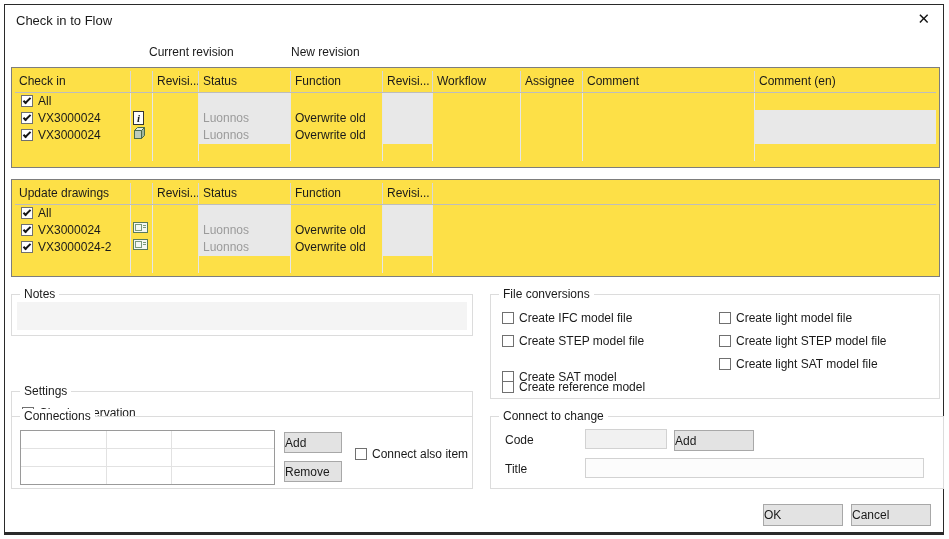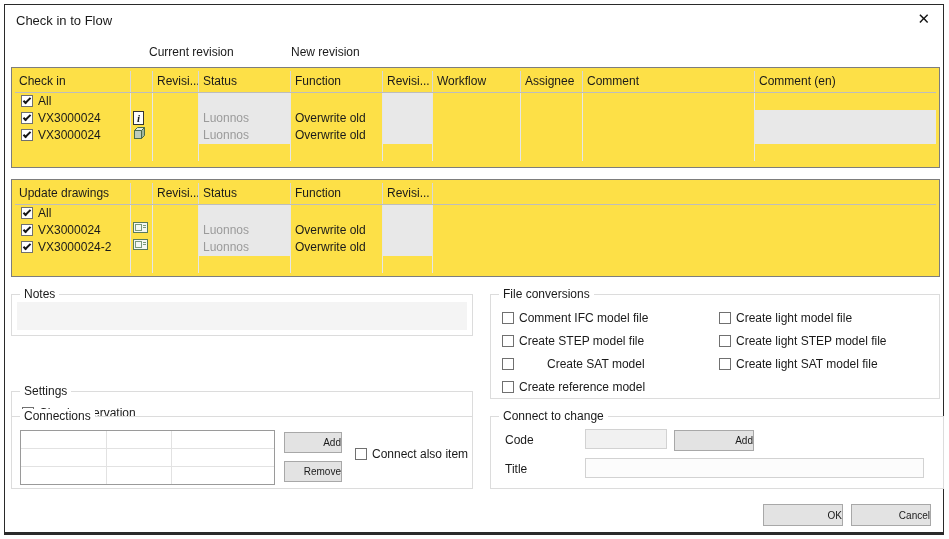--- a/index.html
+++ b/index.html
@@ -57,21 +57,21 @@
   #grp-change { left: 485px; top: 411px; width: 454px; height: 73px; }
 
   .cbrow { position: absolute; display: flex; align-items: center; font-size: 12px; white-space: nowrap; }
 
   
   .conn-list { position: absolute; left: 8px; top: 13px; width: 255px; height: 55px; border: 1px solid #9a9a9a; background: #fff; }
   .vline { position: absolute; top: 0; bottom: 0; width: 1px; background: #e2e2e2; }
   .hline { position: absolute; left: 0; right: 0; height: 1px; background: #e2e2e2; }
 
   
-  .btn { position: absolute; background: #e3e3e3; border: 1px solid #a8a8a8; font-family: inherit; font-size: 10px; color: #1a1a1a; text-align: right; padding: 0; }
+  .btn { position: absolute; background: #e3e3e3; border: 1px solid #a8a8a8; font-family: inherit; font-size: 12px; color: #1a1a1a; text-align: left; padding: 0; }
   #btn-conn-add { left: 272px; top: 15px; width: 58px; height: 21px; }
   #btn-conn-remove { left: 272px; top: 44px; width: 58px; height: 21px; }
   #btn-ok { left: 758px; top: 499px; width: 80px; height: 22px; }
   #btn-cancel { left: 846px; top: 499px; width: 80px; height: 22px; }
   #btn-change-add { left: 183px; top: 13px; width: 80px; height: 21px; }
 
   
   .fldlabel { position: absolute; font-size: 12px; }
   .fld { position: absolute; border: 1px solid #d2d2d2; font-family: inherit; font-size: 12px; padding: 0 3px; }
   #fld-code { left: 94px; top: 12px; width: 82px; height: 20px; background: #f1f1f1; }
@@ -270,27 +270,27 @@
       <span class="cb"></span>
       <span>Connect also item</span>
     </div>
   </div>
 
   <div class="group" id="grp-fileconv">
     <div class="glabel">File conversions</div>
 
     <div class="cbrow" style="left:9px; top:16px;">
       <span class="cb"></span>
-      <span>Comment IFC model file</span>
+      <span>Create IFC model file</span>
     </div>
     <div class="cbrow" style="left:9px; top:39px;">
       <span class="cb"></span>
       <span>Create STEP model file</span>
     </div>
-    <div class="cbrow" style="left:9px; top:62px;gap:28px;">
+    <div class="cbrow" style="left:9px; top:75px;">
       <span class="cb"></span>
       <span>Create SAT model</span>
     </div>
     <div class="cbrow" style="left:9px; top:85px;">
       <span class="cb"></span>
       <span>Create reference model</span>
     </div>
 
     <div class="cbrow" style="left:226px; top:16px;">
       <span class="cb"></span>

